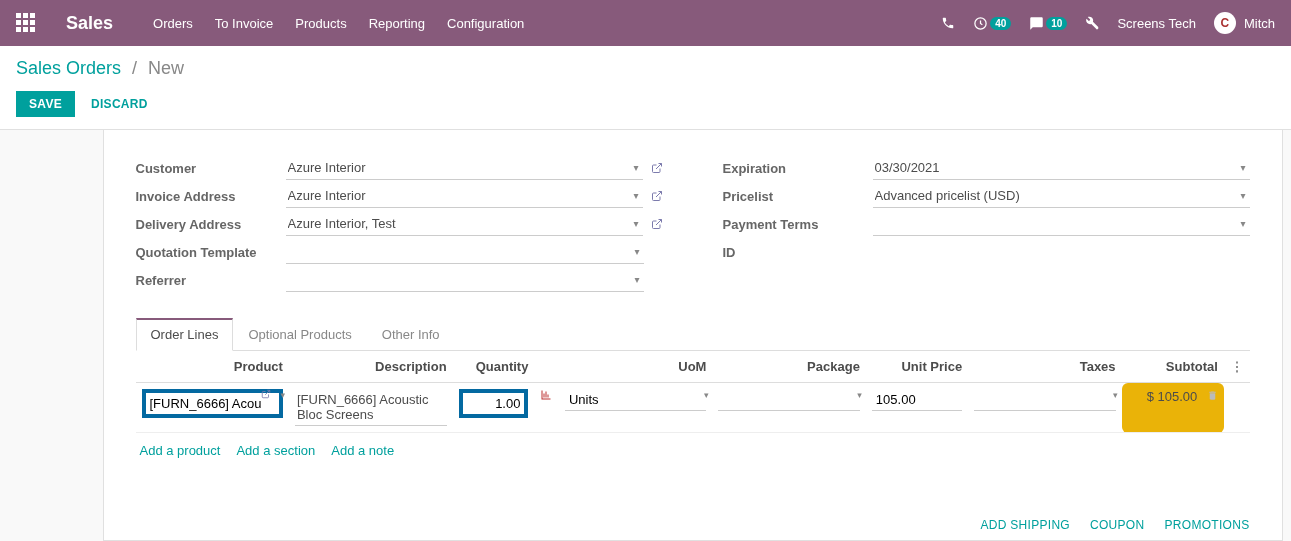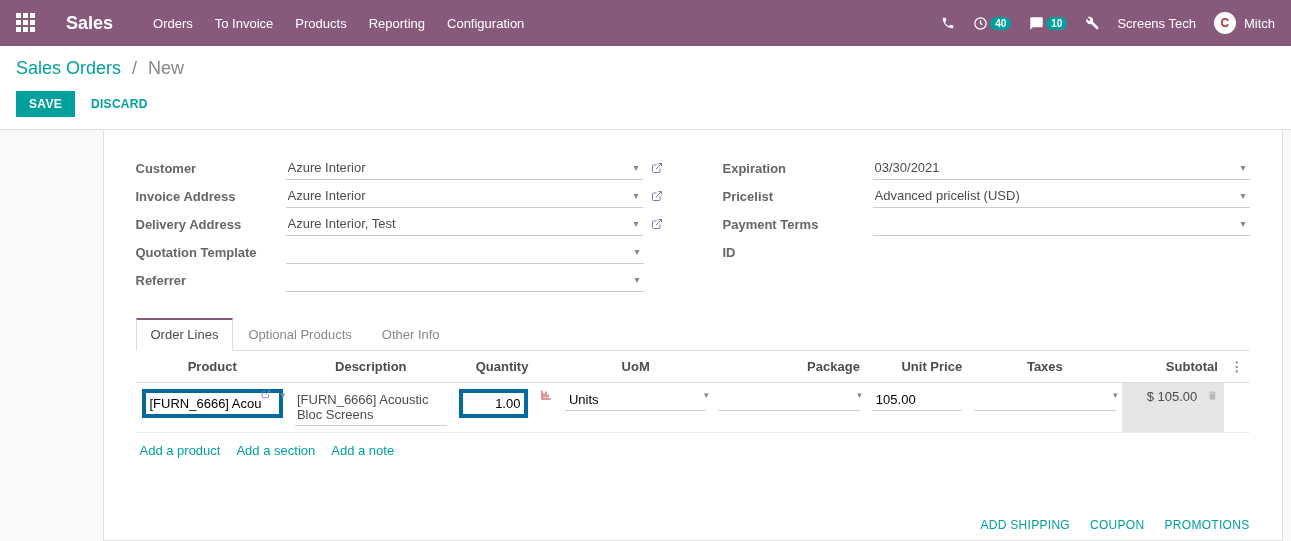--- a/index.html
+++ b/index.html
@@ -41,30 +41,30 @@
   .caret { position:absolute; right:4px; top:6px; color:#888; font-size:10px; pointer-events:none; }
   .ext-link { margin-left: 8px; color:#7c7bad; cursor:pointer; font-size:13px; }
   
   
   .tabs { display:flex; border-bottom:1px solid #ddd; }
   .tab { padding: 8px 14px; border:1px solid transparent; border-bottom:none; cursor:pointer; color:#888; font-size:13px; background:#fff; }
   .tab.active { border-color:#ddd; border-bottom:1px solid #fff; margin-bottom:-1px; color:#4c4c4c; border-top:2px solid #875a7b; padding-top:7px; }
   
   
   table.lines { width:100%; border-collapse: collapse; font-size:13px; }
-  table.lines thead th { text-align:center; font-weight:600; color:#4c4c4c; padding:8px 6px; border-bottom:1px solid #ddd; }
+  table.lines thead th { text-align:right; font-weight:600; color:#4c4c4c; padding:8px 6px; border-bottom:1px solid #ddd; }
   table.lines thead th.r { text-align:right; }
   table.lines tbody td { padding: 6px 6px; border-bottom:1px solid #eee; vertical-align:top; }
   table.lines tbody td.r { text-align:right; }
   .cell-input { width:100%; border:4px solid #0369a1; padding:3px 18px 3px 4px; font-size:13px; background:#fff; }
   .cell-input.noborder { border:none; border-bottom:1px solid #ccc; }
   .cell-rel { position:relative; }
   .mini-caret { position:absolute; right:4px; top:7px; font-size:9px; color:#888; pointer-events:none;}
   .mini-ext { position:absolute; right:18px; top:6px; font-size:11px; color:#7c7bad; cursor:pointer; }
-  .subtotal-cell { background:#e5e5e5; }
+  .subtotal-cell { background:#eab308;border-radius:6px; }
   .trash { color:#bbb; cursor:pointer; margin-left:6px; font-size:13px; }
   .kebab { color:#888; cursor:pointer; }
   .chart-icon { color:#b33; cursor:pointer; font-size:12px; }
   
   .add-links { display:flex; gap:16px; padding:10px 4px 12px 4px; }
   .add-links a { color:#00a09d; cursor:pointer; font-size:13px; }
   
   .footer-actions { display:flex; justify-content:flex-end; gap:20px; padding:8px 0 0 0; }
   .footer-actions a { color:#00a09d; font-weight:500; font-size:12px; letter-spacing:0.3px; cursor:pointer; }
   

